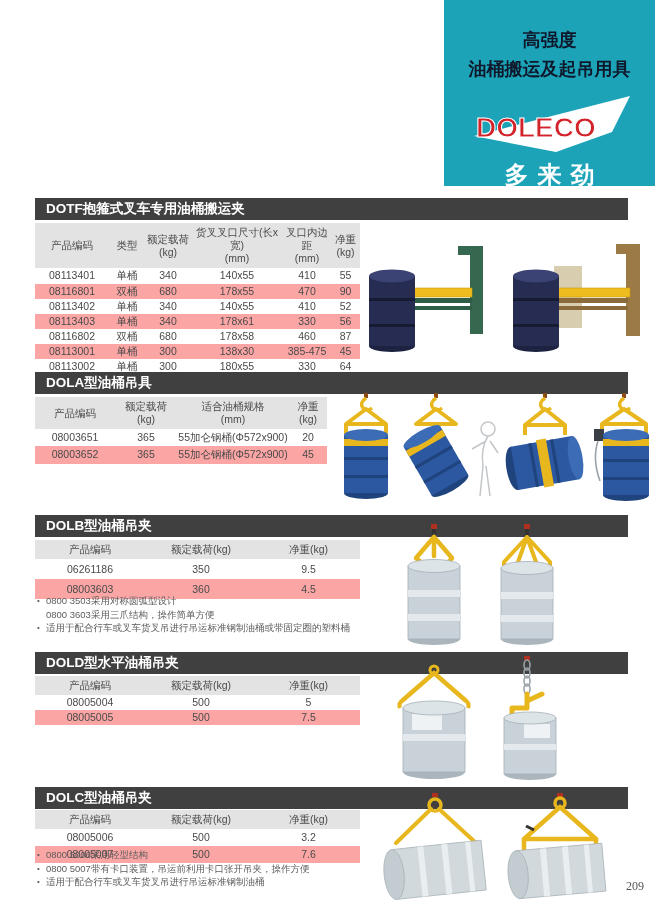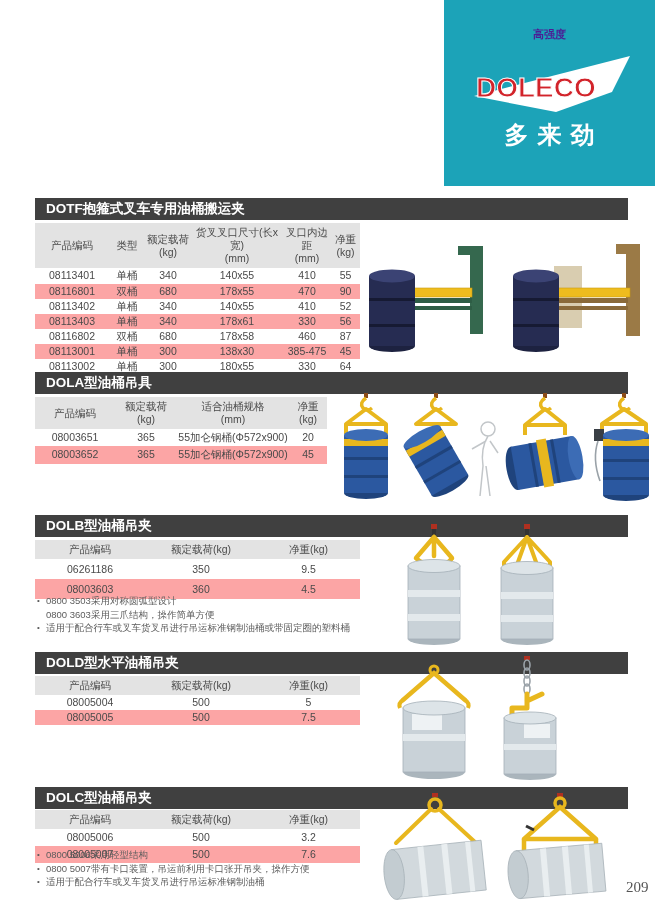--- a/index.html
+++ b/index.html
@@ -2,48 +2,49 @@
 <html><head>
 <meta charset="utf-8">
 <style>
   html,body{margin:0;padding:0;background:#fff;}
   body{position:relative;width:670px;height:915px;overflow:hidden;
        font-family:"Liberation Sans","DejaVu Sans",sans-serif;color:#4a4a4a;}
   .abs{position:absolute;}
 
   
   .hdr-box{left:444px;top:0;width:211px;height:186px;background:#1CA3B8;text-align:center;}
-  .hdr-line{color:#4c1d95;font-weight:bold;font-size:11px;line-height:1.6;}
+  .hdr-line{color:#0f172a;font-weight:bold;font-size:18px;line-height:1.6;}
   .hdr-line1{margin-top:26px;}
   .brand-cn{color:#fff;font-weight:bold;font-size:24px;letter-spacing:9px;margin-left:9px;margin-top:1px;}
 
   
   .bar{left:35px;width:593px;height:22px;background:#404040;color:#fff;font-weight:bold;
        font-size:13.5px;line-height:22px;padding-left:11px;box-sizing:border-box;white-space:nowrap;}
 
   
   table{border-collapse:collapse;table-layout:fixed;font-size:10.5px;color:#4a4a4a;}
   th{font-weight:normal;background:#E3E3E3;padding:3px 1px;line-height:1.25;vertical-align:middle;}
   td{text-align:center;padding:1px 1px;line-height:1.25;}
   tr.alt td{background:#fca5a5;}
   .tbl-roomy td{padding:3.5px 1px;}
   .tbl-mid td{padding:2px 1px;}
 
   
   .notes{font-size:9.5px;color:#5c5c5c;line-height:1.18;}
   .note-line{display:flex;margin-bottom:2.5px;}
   .note-bullet{width:9px;flex:none;font-size:8px;line-height:1.4;}
 
-  .pageno{font-family:"Liberation Serif","DejaVu Serif",serif;font-size:15px;color:#555;}
+  .pageno{font-family:"Liberation Serif","DejaVu Serif",serif;font-size:12px;color:#555;}
 </style>
 </head>
 <body>
 
 <div class="abs hdr-box">
   <div class="hdr-line hdr-line1">高强度</div>
+  <div class="hdr-line">油桶搬运及起吊用具</div>
   <svg width="180" height="62" viewBox="0 0 180 62" style="margin-top:8px">
     <polygon points="14,44 170,4 152,40 96,60" fill="#fff"></polygon>
     <text x="16" y="45" font-size="28" font-weight="bold" fill="#D2232A" stroke="#fff" stroke-width="1" font-family="Liberation Sans, DejaVu Sans, sans-serif" letter-spacing="0">DOLECO</text>
   </svg>
   <div class="brand-cn">多来劲</div>
 </div>
 
 <div class="abs bar" style="top:198px">DOTF抱箍式叉车专用油桶搬运夹</div>
 
 <table class="abs" style="left:35px;top:223px;width:325px">

